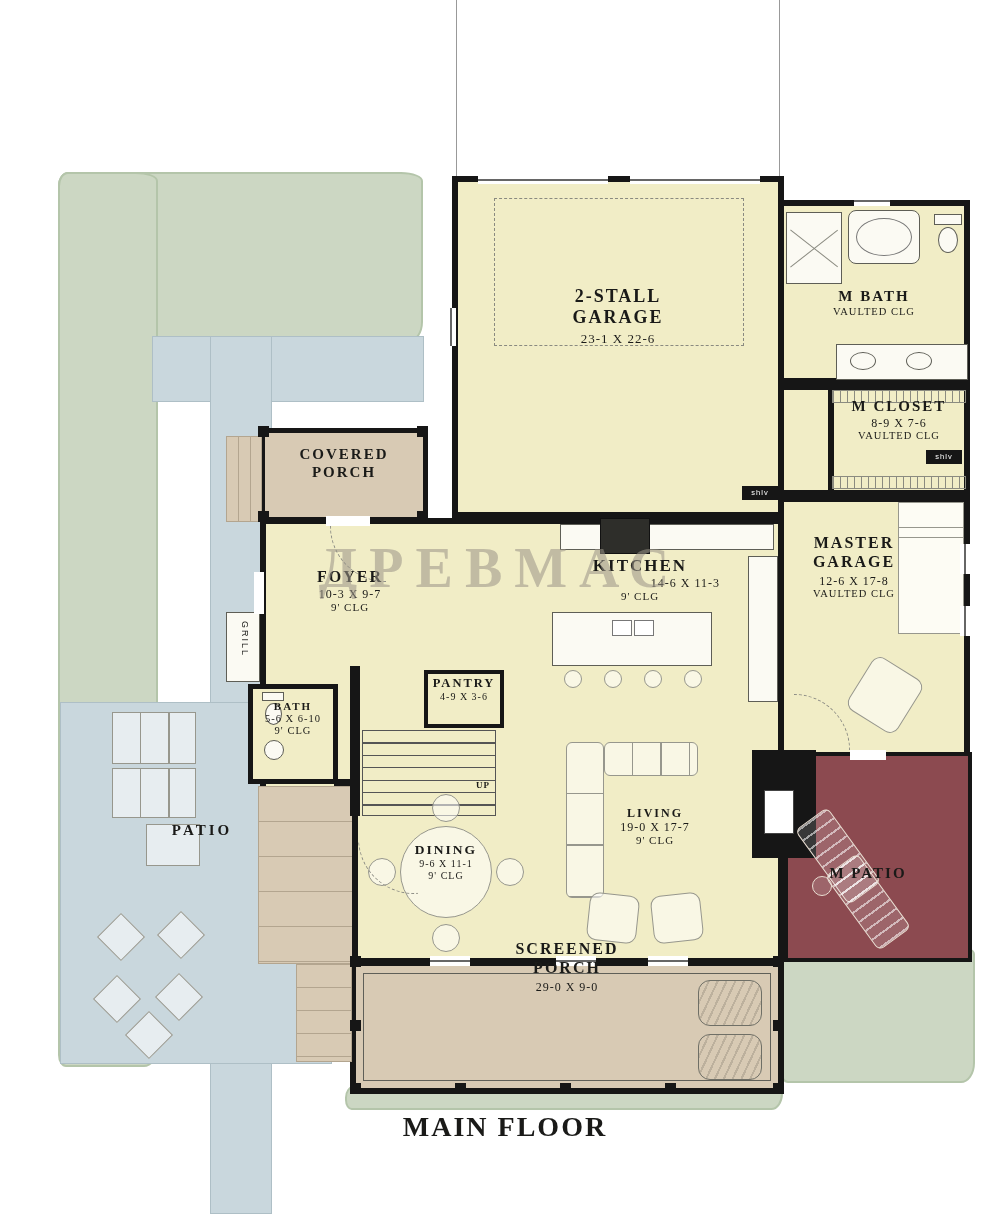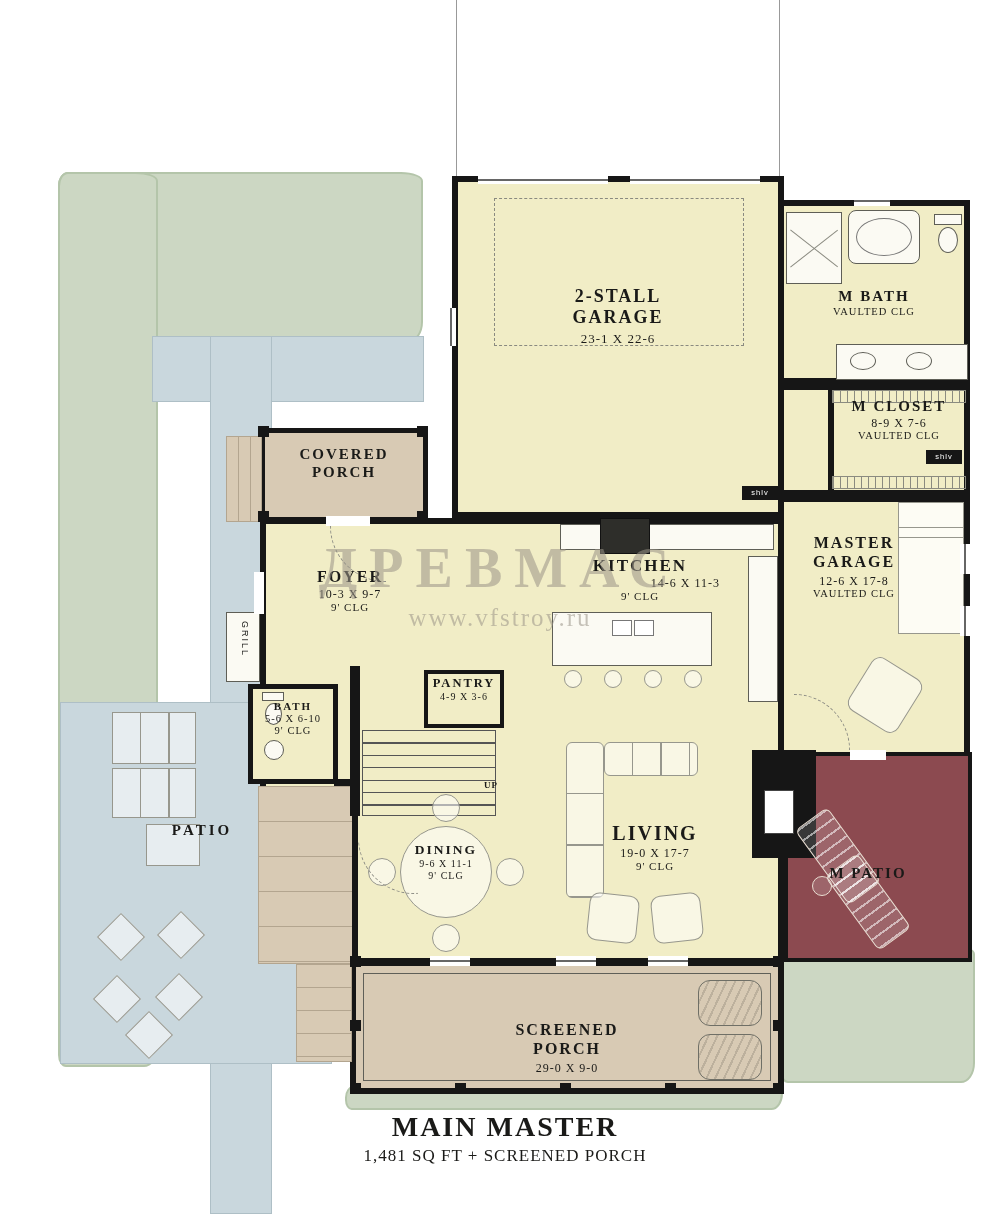--- a/index.html
+++ b/index.html
@@ -79,21 +79,21 @@
   <div class="abs" style="left:248px;top:684px;width:90px;height:100px;background:#f1edc6;border:5px solid #161616;box-sizing:border-box;"></div>
   <div class="abs" style="left:424px;top:670px;width:80px;height:58px;background:#f1edc6;border:4px solid #161616;box-sizing:border-box;"></div>
 
   <div class="abs wall" style="left:350px;top:666px;width:10px;height:150px;"></div>
   <div class="abs wall" style="left:352px;top:780px;width:6px;height:184px;"></div>
   <div class="abs wall" style="left:334px;top:779px;width:26px;height:7px;"></div>
   <div class="abs wall" style="left:752px;top:750px;width:64px;height:108px;"></div>
   <div class="abs" style="left:764px;top:790px;width:30px;height:44px;background:#fff;border:1px solid #444;box-sizing:border-box;"></div>
 
   <div class="abs treads" style="left:362px;top:730px;width:134px;height:86px;"></div>
-  <div class="abs" style="left:468px;top:780px;width:30px;font-size:9px;letter-spacing:1px;text-align:right;font-weight:bold;">UP</div>
+  <div class="abs" style="left:468px;top:780px;width:30px;font-size:9px;letter-spacing:1px;text-align:center;font-weight:bold;">UP</div>
 
   <div class="abs fix" style="left:786px;top:212px;width:56px;height:72px;">
     <div class="xline" style="transform:rotate(38deg);"></div>
     <div class="xline" style="transform:rotate(-38deg);"></div>
   </div>
   <div class="abs fix" style="left:848px;top:210px;width:72px;height:54px;border-radius:8px;">
     <div class="abs" style="left:7px;top:7px;width:54px;height:36px;border:1px solid #777;border-radius:50%;"></div>
   </div>
   <div class="abs fix" style="left:934px;top:214px;width:28px;height:11px;"></div>
   <div class="abs fix circle" style="left:938px;top:227px;width:20px;height:26px;"></div>
@@ -245,42 +245,40 @@
     <div class="rc" style="font-size:10.5px;">9' CLG</div>
   </div>
 
   <div class="abs label" style="left:398px;top:842px;width:96px;z-index:5;">
     <div class="rn" style="font-size:13.5px;">DINING</div>
     <div class="rd" style="font-size:10px;">9-6 X 11-1</div>
     <div class="rc" style="font-size:10px;">9' CLG</div>
   </div>
 
   <div class="abs label" style="left:588px;top:806px;width:134px;z-index:5;">
-    <div class="rn" style="font-size:20px;margin-top:16px;">LIVING</div>
+    <div class="rn" style="font-size:12px;">LIVING</div>
     <div class="rd" style="font-size:12px;">19-0 X 17-7</div>
     <div class="rc" style="font-size:11px;">9' CLG</div>
   </div>
 
   <div class="abs label" style="left:142px;top:822px;width:120px;">
     <div class="rn" style="font-size:15px;letter-spacing:3px;">PATIO</div>
   </div>
 
   <div class="abs label" style="left:798px;top:865px;width:140px;z-index:5;">
     <div class="rn" style="font-size:15px;">M PATIO</div>
   </div>
 
-  <div class="abs label" style="left:478px;top:1021px;width:178px;z-index:5;">
+  <div class="abs label" style="left:478px;top:940px;width:178px;z-index:5;">
     <div class="rn" style="font-size:16px;">SCREENED</div>
     <div class="rn" style="font-size:16px;">PORCH</div>
     <div class="rd" style="font-size:12px;margin-top:2px;">29-0 X 9-0</div>
   </div>
 
   <div class="abs wm" style="left:150px;top:536px;width:700px;">
     <div style="font-size:56px;letter-spacing:12px;font-weight:bold;">ДРЕВМАС</div>
-    <div style="font-size:25px;letter-spacing:2px;margin-top:4px;">www.vfstroy.ru</div>
   </div>
 
   <div class="abs label" style="left:305px;top:1110px;width:400px;z-index:6;">
-    <div style="font-size:28px;font-weight:bold;letter-spacing:2px;">MAIN MASTER</div>
-    <div style="font-size:17px;letter-spacing:1px;margin-top:3px;">1,481 SQ FT + SCREENED PORCH</div>
+    <div style="font-size:28px;font-weight:bold;letter-spacing:2px;">MAIN FLOOR</div>
   </div>
 
 </div>
 
 </body></html>

